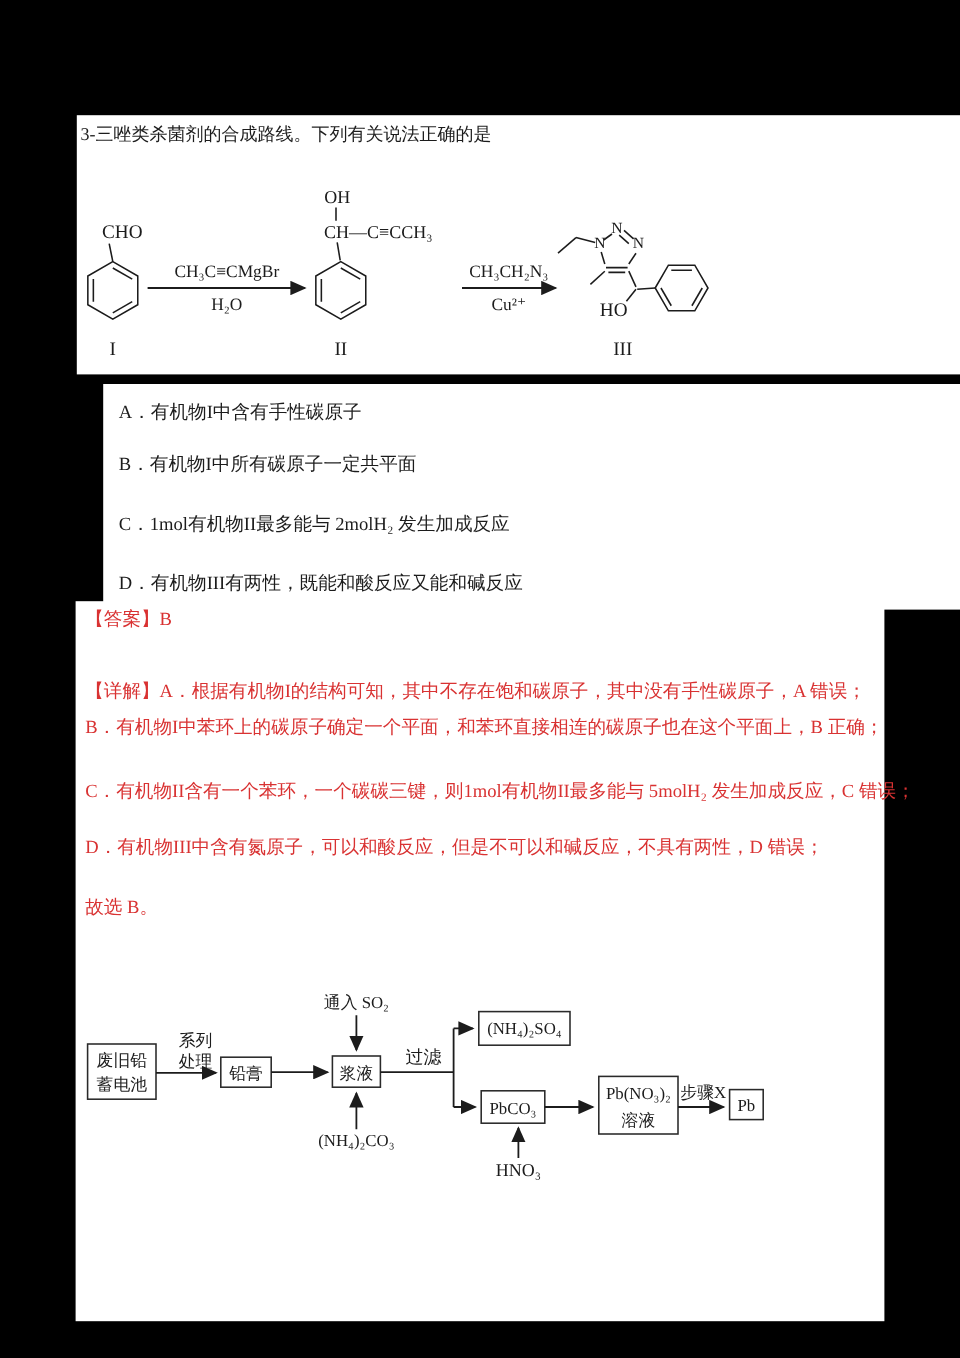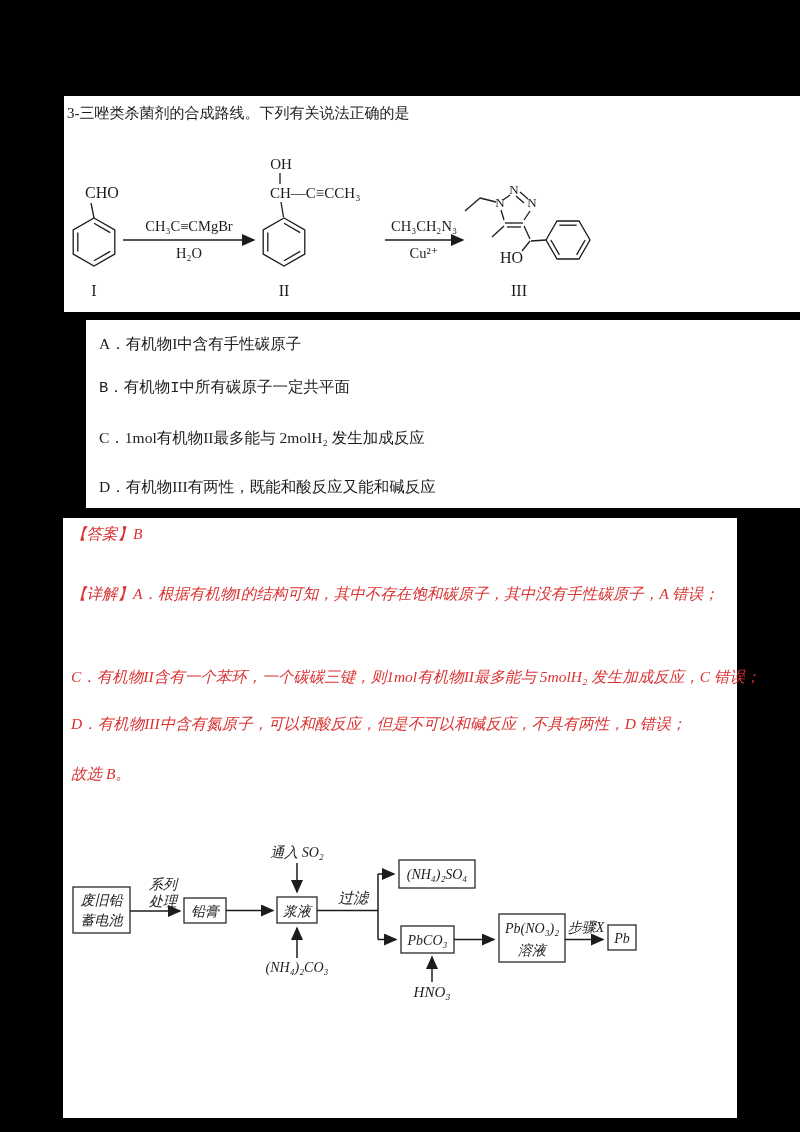--- a/index.html
+++ b/index.html
@@ -5,21 +5,21 @@
   html,body{margin:0;padding:0;}
   .screen{
     position:relative;width:800px;height:1132px;
     background:var(--bg,#000);
     font-family:"Liberation Serif","DejaVu Serif",serif;
     overflow:hidden;
   }
   .block{position:absolute;background:var(--paper,#fff);}
   #block-question{left:64px;top:96px;width:746px;height:216px;}
   #block-options{left:86px;top:320px;width:742px;height:188px;}
-  #block-answer{left:63px;top:518px;width:674px;height:600px;font-style:italic;}
+  #block-answer{left:63px;top:501px;width:674px;height:600px;}
   .tline{position:absolute;white-space:nowrap;color:var(--ink,#1c1c1c);
          font-size:15px;line-height:20px;}
   .opt{font-size:15.5px;}
   .red{color:var(--red,#d93232);font-size:15.5px;}
   svg{position:absolute;left:0;}
   svg text{font-family:"Liberation Serif","DejaVu Serif",serif;fill:var(--ink,#1c1c1c);}
   .bond{stroke:var(--ink,#1c1c1c);stroke-width:1.3;fill:none;}
   .bline{stroke:var(--ink,#1c1c1c);stroke-width:1.3;}
   .arrow{stroke:var(--ink,#1c1c1c);stroke-width:1.5;}
   .fbox{fill:var(--paper,#fff);stroke:#2a2a2a;stroke-width:1.3;}
@@ -95,28 +95,29 @@
         <line class="bline" x1="495.4" y1="85.2" x2="512.6" y2="85.2"></line>
         <line class="bline" x1="521.2" y1="100" x2="512.6" y2="114.8"></line>
         <line class="bline" x1="495.4" y1="114.8" x2="486.8" y2="100"></line>
         <text x="455" y="156" font-size="16" text-anchor="middle">III</text>
       </g>
     </svg>
   </section>
 
   <section class="block" id="block-options">
     <div class="tline opt" style="left:13px;top:14px;">A．有机物I中含有手性碳原子</div>
-    <div class="tline opt" style="left:13px;top:58px;font-family:Liberation Mono, monospace;">B．有机物I中所有碳原子一定共平面</div>
+    <div class="tline opt" style="left:13px;top:58px;">B．有机物I中所有碳原子一定共平面</div>
     <div class="tline opt" style="left:13px;top:108px;">C．1mol有机物II最多能与 2molH₂ 发生加成反应</div>
     <div class="tline opt" style="left:13px;top:157px;">D．有机物III有两性，既能和酸反应又能和碱反应</div>
   </section>
 
   <section class="block" id="block-answer">
     <div class="tline red" style="left:8px;top:6px;">【答案】B</div>
     <div class="tline red" style="left:8px;top:66px;">【详解】A．根据有机物I的结构可知，其中不存在饱和碳原子，其中没有手性碳原子，A 错误；</div>
+    <div class="tline red" style="left:8px;top:96px;">B．有机物I中苯环上的碳原子确定一个平面，和苯环直接相连的碳原子也在这个平面上，B 正确；</div>
     <div class="tline red" style="left:8px;top:149px;">C．有机物II含有一个苯环，一个碳碳三键，则1mol有机物II最多能与 5molH₂ 发生加成反应，C 错误；</div>
     <div class="tline red" style="left:8px;top:196px;">D．有机物III中含有氮原子，可以和酸反应，但是不可以和碱反应，不具有两性，D 错误；</div>
     <div class="tline red" style="left:8px;top:246px;">故选 B。</div>
 
 
     <svg style="top:318px;" width="674" height="172" viewBox="0 0 674 172">
       <defs>
         <marker id="arrow-b" markerWidth="10" markerHeight="8" refX="8" refY="4" orient="auto">
           <path d="M0,0 L9,4 L0,8 z" fill="#1c1c1c"></path>
         </marker>

